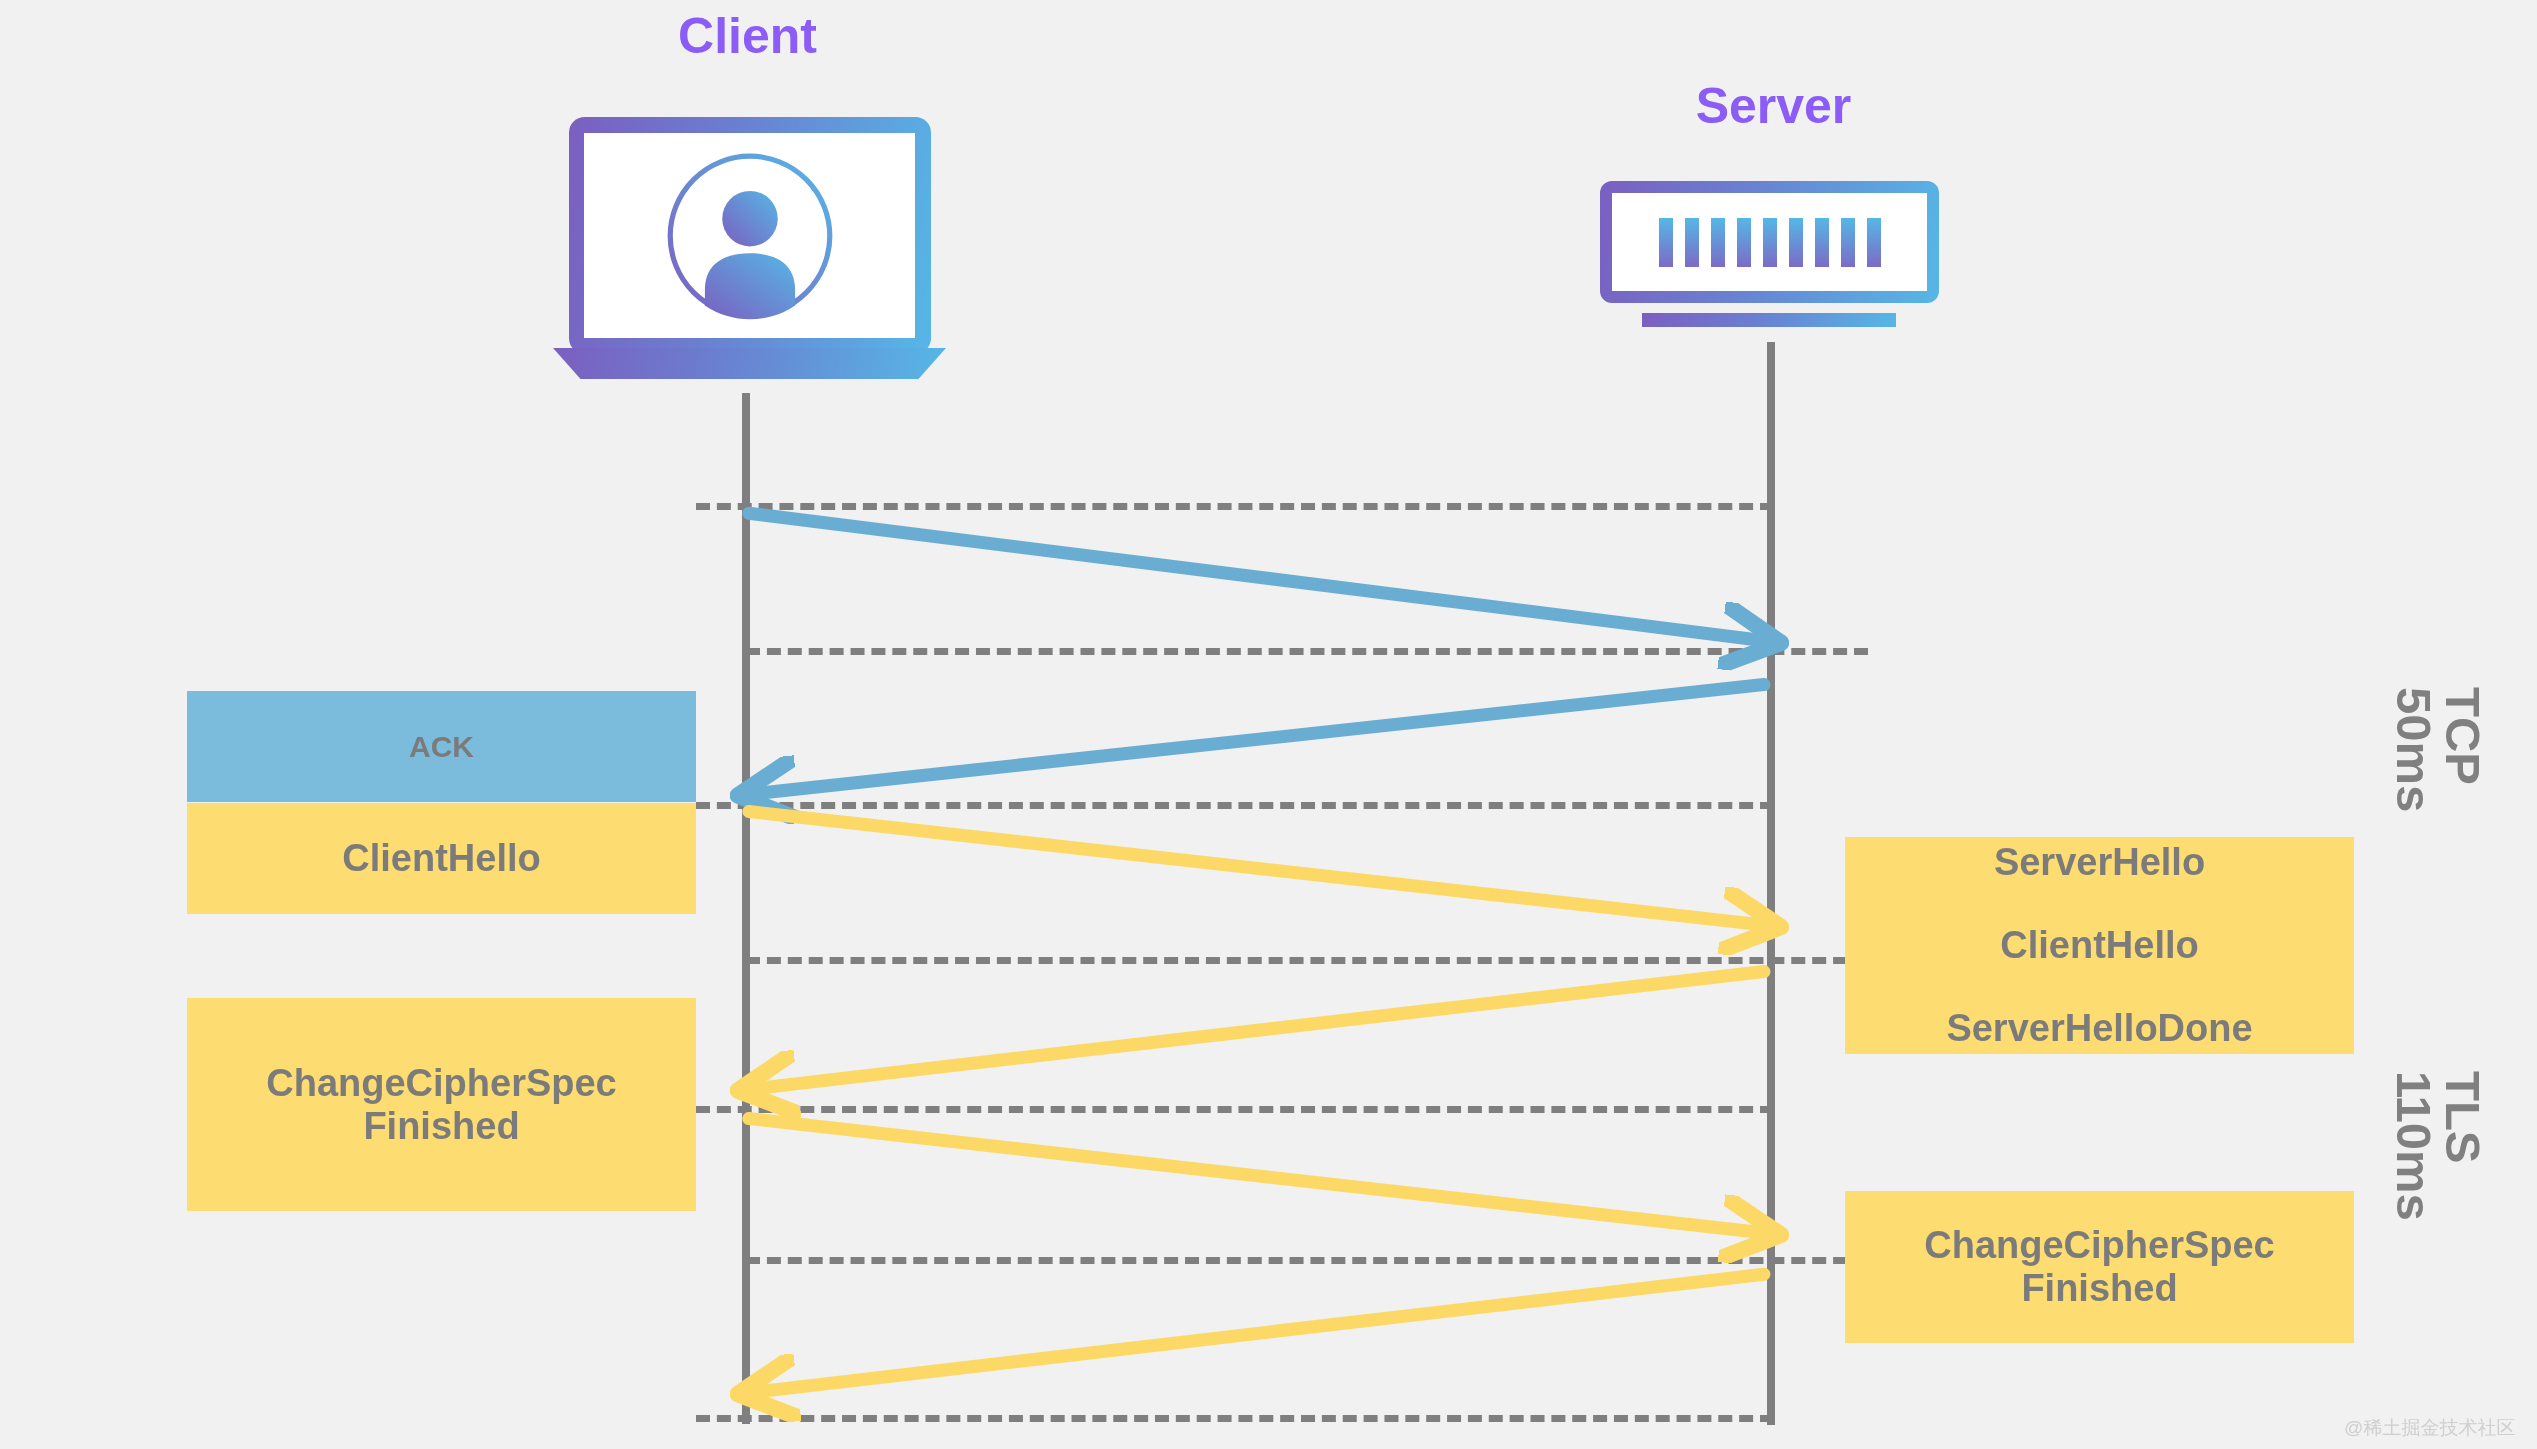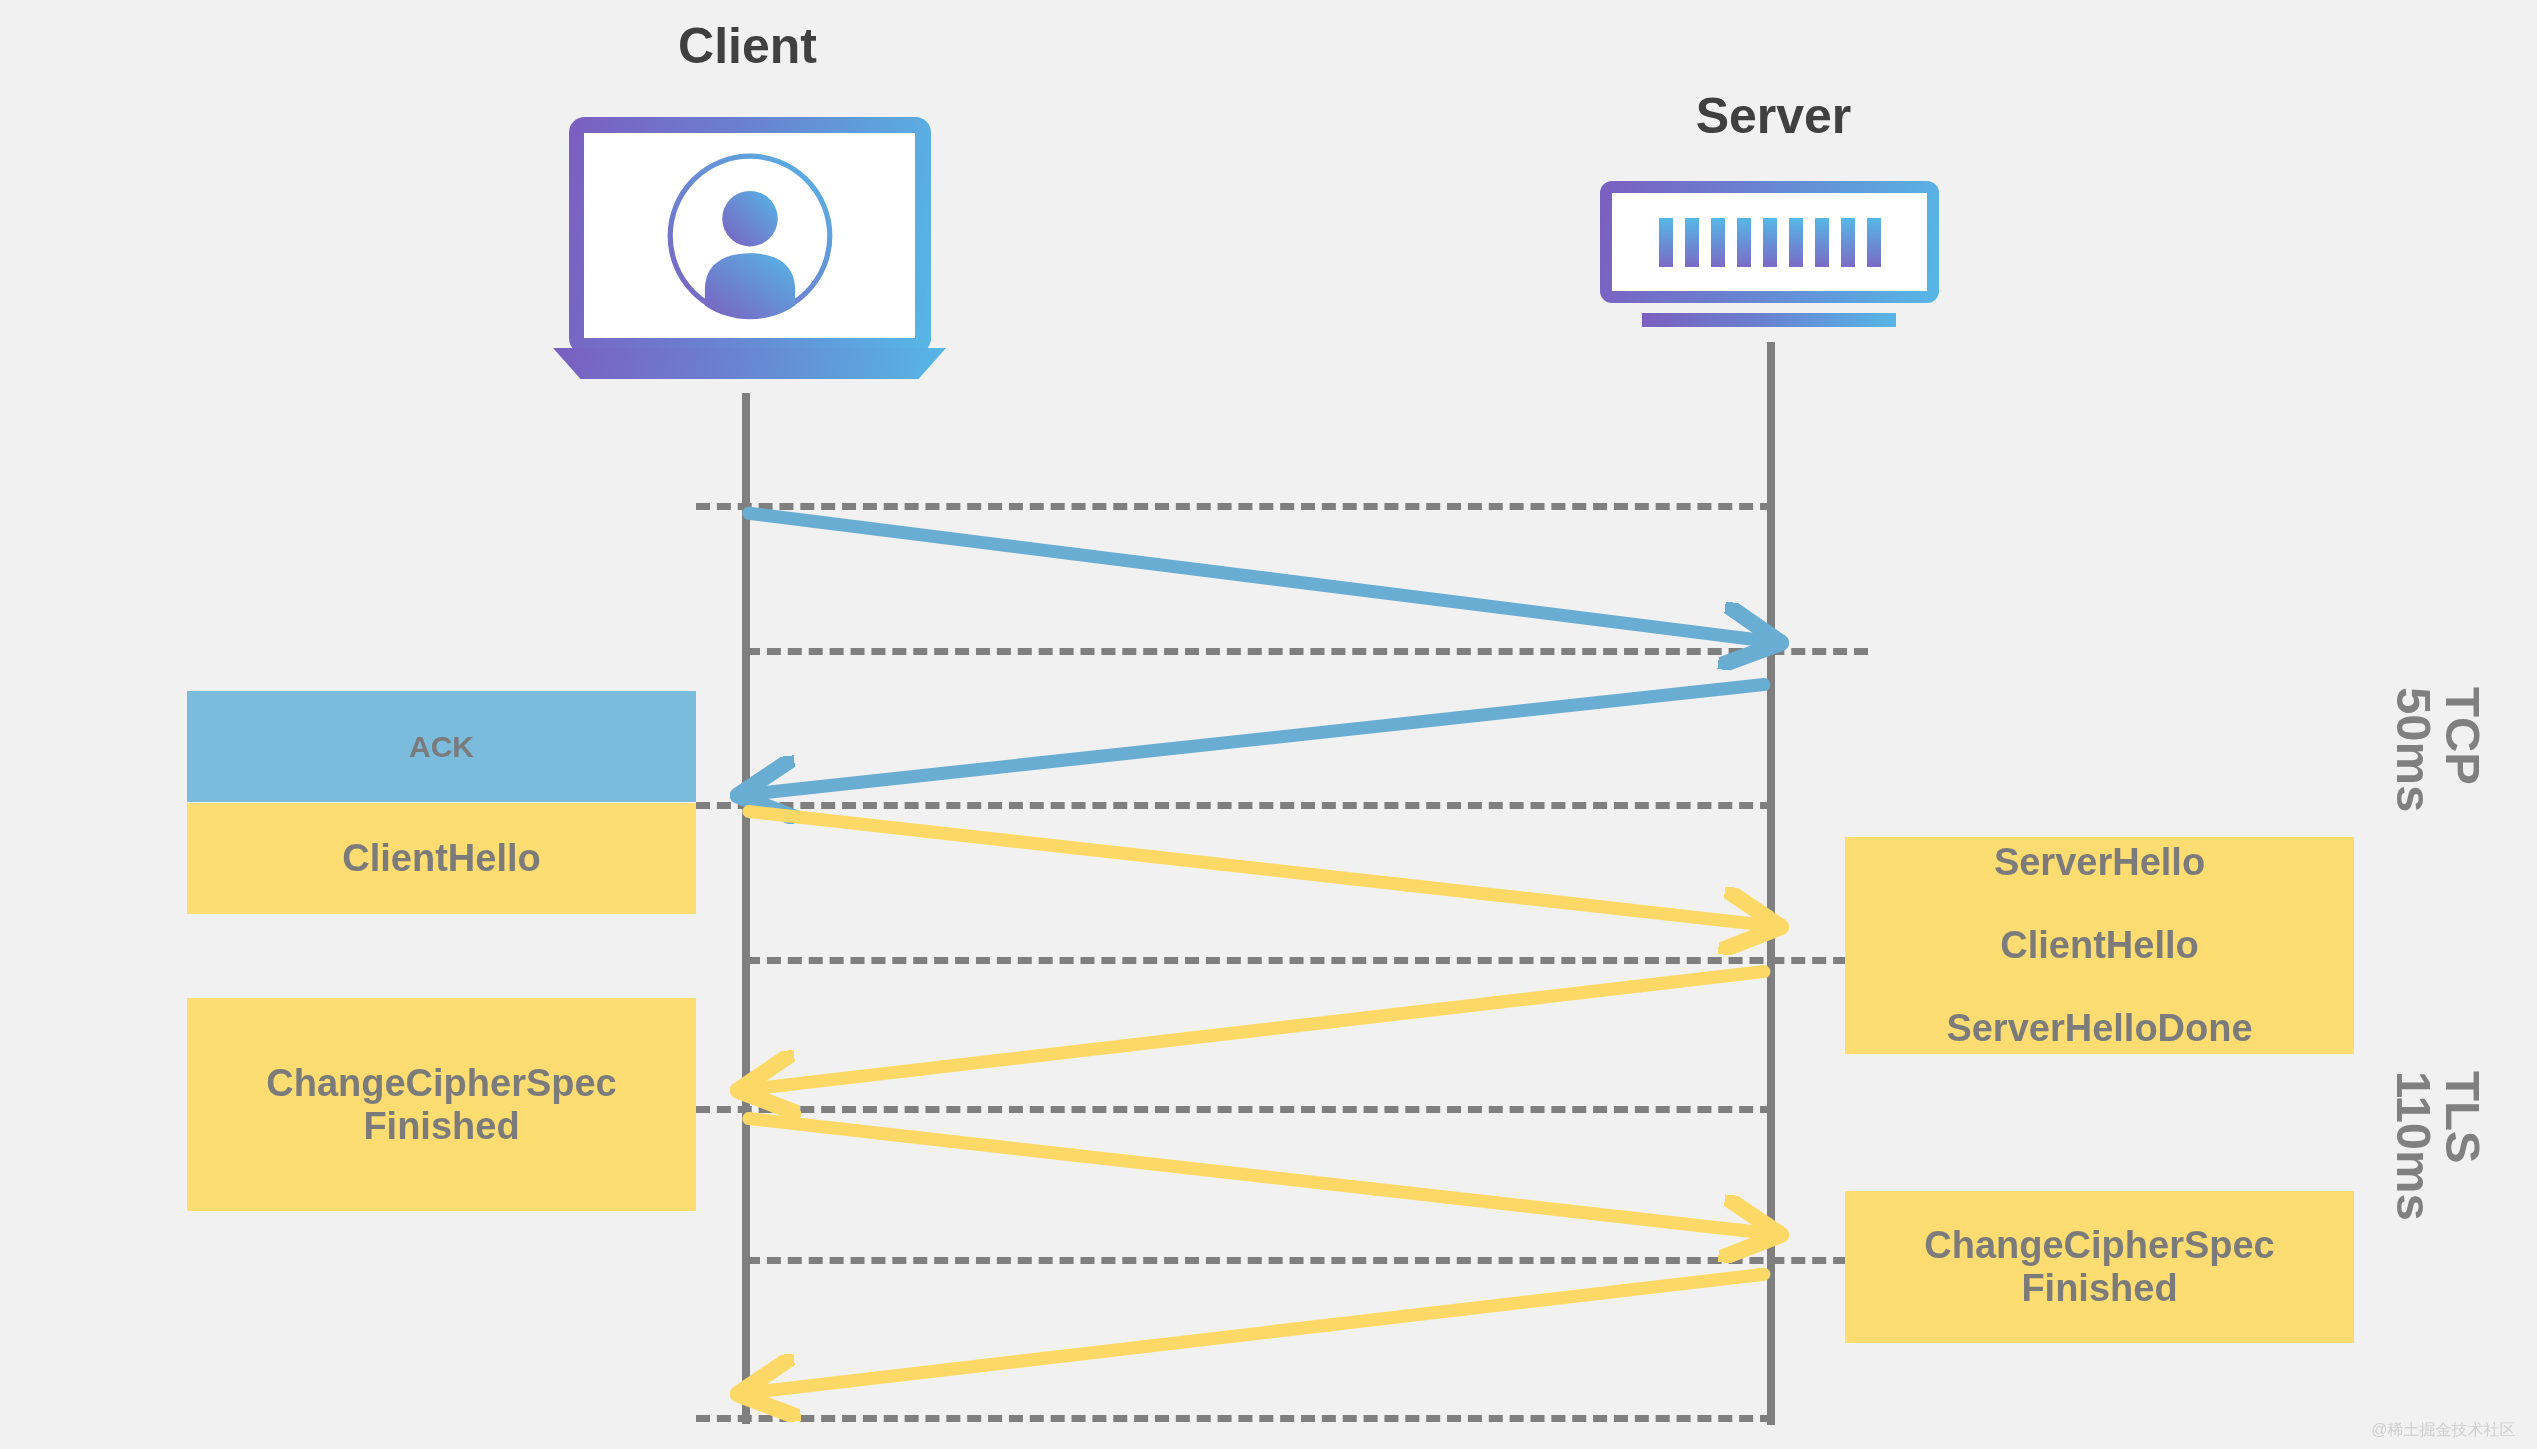--- a/index.html
+++ b/index.html
@@ -17,25 +17,24 @@
     height: 1450px;
     background: #f1f1f1;
     overflow: hidden;
   }
 
   
   .endpoint-title {
     position: absolute;
     font-size: 50px;
     font-weight: bold;
-    color: #404040;
+    color: #8b5cf6;
     letter-spacing: 0px;
     white-space: nowrap;
     text-align: center;
-    margin-top: 10px;
   }
   #client-title { left: 539px; top: 7px; width: 417px; }
   #server-title { left: 1565px; top: 77px; width: 417px; }
 
   
   .lifeline {
     position: absolute;
     width: 7.8px;
     background: #7f7f7f;
   }
@@ -163,21 +162,21 @@
     transform-origin: left top;
     transform: rotate(90deg);
   }
   .phase-label .phase-line { display: block; }
 
   
   #watermark {
     position: absolute;
     right: 22.6px;
     bottom: 8.7px;
-    font-size: 16px;
+    font-size: 19px;
     color: #cfcfcf;
     white-space: nowrap;
   }
 
   #arrow-layer {
     position: absolute;
     left: 0;
     top: 0;
     width: 2538px;
     height: 1450px;

